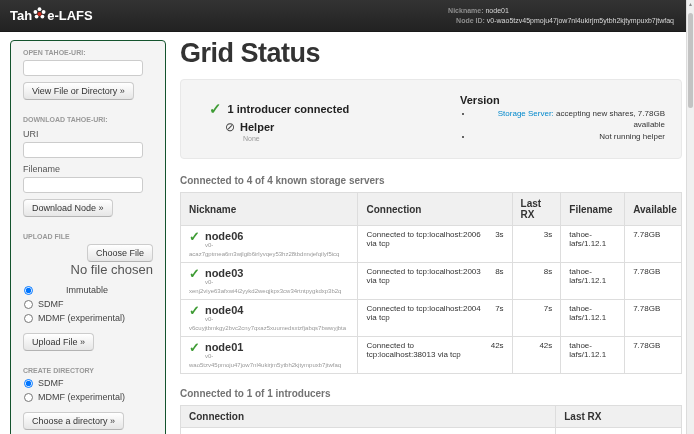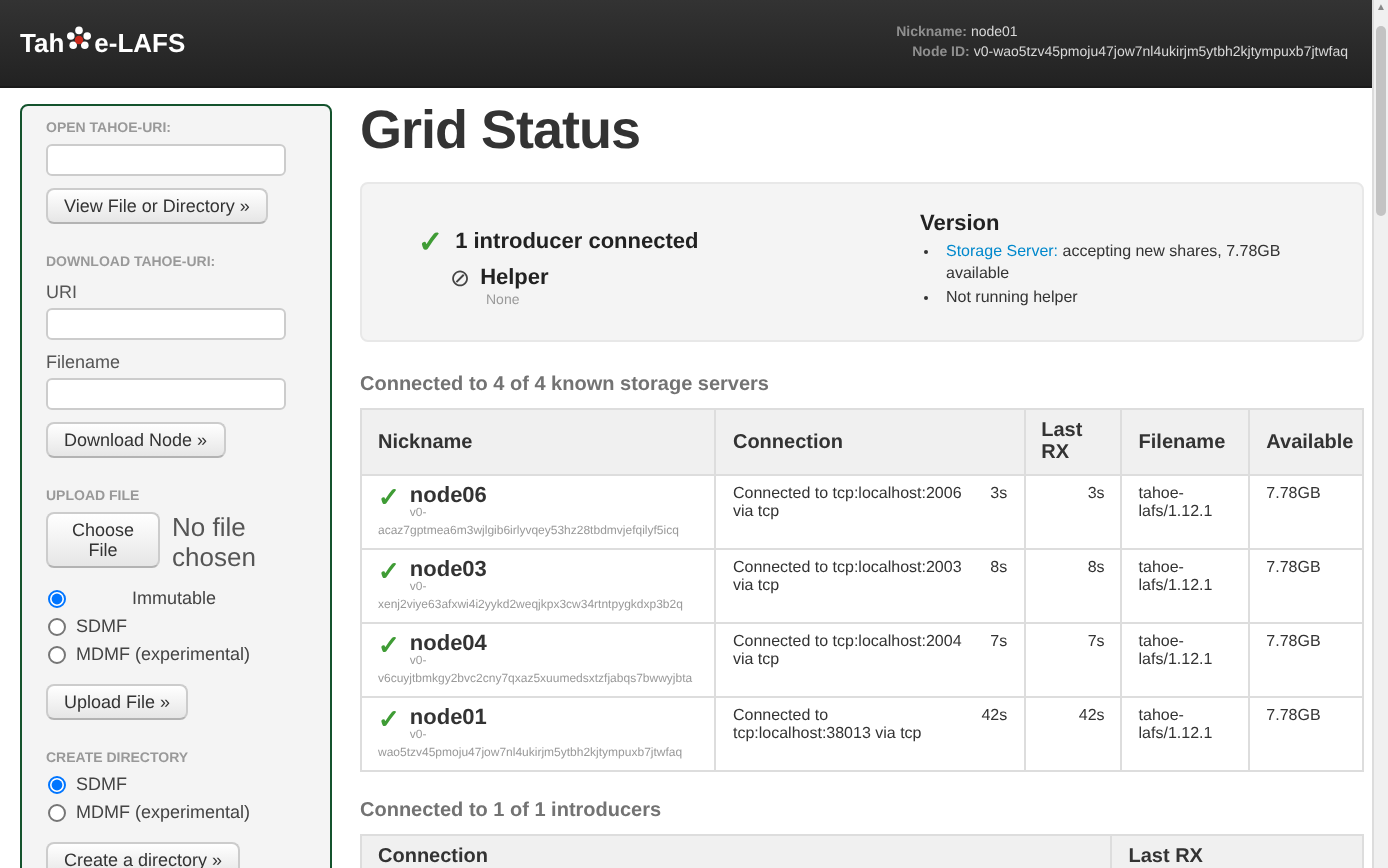--- a/index.html
+++ b/index.html
@@ -3,21 +3,21 @@
 <meta charset="utf-8">
 <style>
   * { box-sizing: border-box; }
   html,body { margin:0; padding:0; }
   body {
     width:694px; height:434px; overflow:hidden; position:relative;
     font-family:"Liberation Sans", sans-serif; color:#333; background:#fff; font-size:10px;
   }
   
   .topbar {
-    height:44px; background:linear-gradient(#333,#222); border-bottom:1px solid #1a1a1a;
+    height:32px; background:linear-gradient(#333,#222); border-bottom:1px solid #1a1a1a;
     display:flex; justify-content:space-between; align-items:center; padding:0 16px 0 10px;
   }
   .logo { color:#fff; font-weight:bold; font-size:13px; display:flex; align-items:center; }
   .logo svg { margin:0 1px 2px 1px; }
   .node-info { text-align:left; font-size:7px; line-height:10px; padding-right:4px; }
   .node-info .lbl { color:#8f8f8f; font-weight:bold; }
   .node-info .val { color:#d9d9d9; }
   .node-info .row2 { padding-left:8px; }
   
   .content { display:flex; align-items:flex-start; }
@@ -35,41 +35,41 @@
   }
   .btn {
     display:inline-block; background:linear-gradient(#ffffff,#e6e6e6);
     border:1px solid #ccc; border-bottom-color:#b3b3b3; border-radius:4px;
     font-size:9px; color:#333; padding:3px 8px; margin-top:6px; cursor:pointer;
     font-family:"Liberation Sans", sans-serif;
   }
   .field-label { font-size:9px; color:#555; margin:6px 0 3px; }
   .radio-row { display:flex; align-items:center; font-size:9px; color:#444; margin:4px 0; }
   .radio-row input { width:9px; height:9px; margin:0 5px 0 1px; }
-  .file-row { display:flex; align-items:flex-start; margin-top:2px; }
+  .file-row { display:flex; align-items:flex-end; margin-top:2px;flex-direction:column; }
   .file-row .btn { margin-top:0; }
   .file-note { font-size:13px; color:#555; margin-left:6px; }
   
   main { flex:1; padding:4px 12px 0 12px; min-width:0; }
   h1 { font-size:27px; margin:2px 0 10px 0; color:#333; letter-spacing:-0.5px; }
   .well {
     background:#f4f4f4; border:1px solid #e8e8e8; border-radius:4px;
     display:flex; padding:12px 16px 10px 16px; height:80px; margin-bottom:16px;
   }
   .well-left { flex:1; padding:8px 0 0 12px; }
   .status-line { font-size:11px; font-weight:bold; display:flex; align-items:center; color:#222; }
   .check { color:#3f9c35; font-weight:bold; }
   .status-line .check { font-size:15px; margin-right:6px; }
   .helper-line { margin-left:16px; margin-top:2px; }
   .helper-icon { font-size:12px; font-weight:normal; color:#444; margin-right:5px; }
   .none-txt { font-size:7px; color:#999; margin:1px 0 0 34px; }
   .services { width:205px; padding-top:2px; }
   .services h3 { font-size:11px; margin:0 0 3px 0; color:#222; }
   .services ul { margin:0; padding-left:13px; font-size:8px; line-height:10.5px; color:#333; }
-  .services li { margin-bottom:2px; }
+  .services li { margin-bottom:2px;text-align:right; }
   .link { color:#0088cc; cursor:pointer; }
   h2 { font-size:10px; margin:14px 0 6px 0; color:#737373; }
   table { border-collapse:collapse; width:100%; table-layout:fixed; background:#fff; }
   th { background:#f0f0f0; border:1px solid #ddd; font-size:10px; text-align:left; padding:5px 8px; color:#333; }
   td { border:1px solid #ddd; font-size:8px; padding:4px 8px; vertical-align:top; color:#333; }
   .nick-row { display:flex; align-items:flex-start; }
   .nick-check { font-size:13px; margin-right:5px; line-height:13px; }
   .nick-name { font-size:11px; font-weight:bold; line-height:12px; }
   .prefix { font-size:6px; color:#999; line-height:7px; }
   .hash { font-size:6px; color:#999; line-height:7px; margin-top:2px; word-break:break-all; }
@@ -156,21 +156,21 @@
       <div class="group">
         <div class="side-label">CREATE DIRECTORY</div>
         <div class="radio-row">
           <input type="radio" name="dirfmt" checked="" style="">
           <span>SDMF</span>
         </div>
         <div class="radio-row">
           <input type="radio" name="dirfmt" style="">
           <span>MDMF (experimental)</span>
         </div>
-        <div><button class="btn">Create a directory »</button></div>
+        <div><button class="btn">Choose a directory »</button></div>
       </div>
     </div>
 
   </aside>
 
   <main>
     <h1>Grid Status</h1>
 
     <div class="well">
       <div class="well-left">

